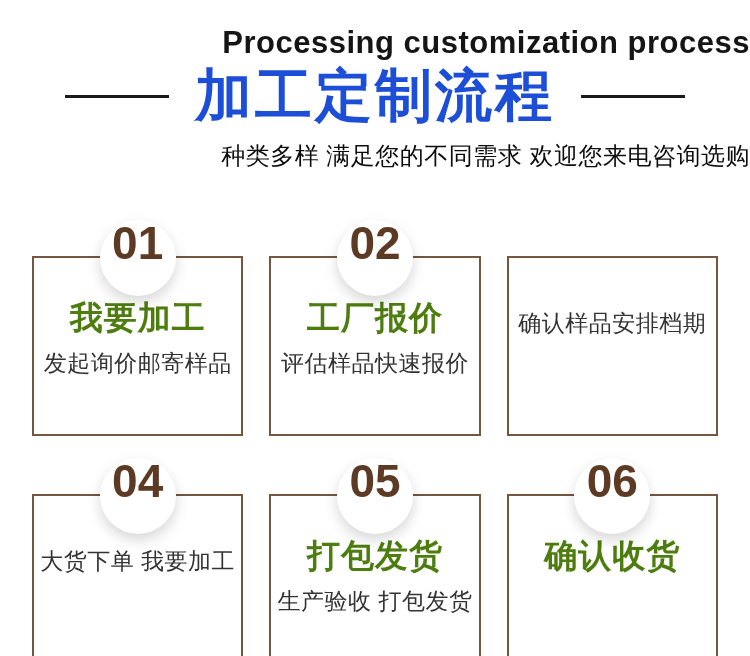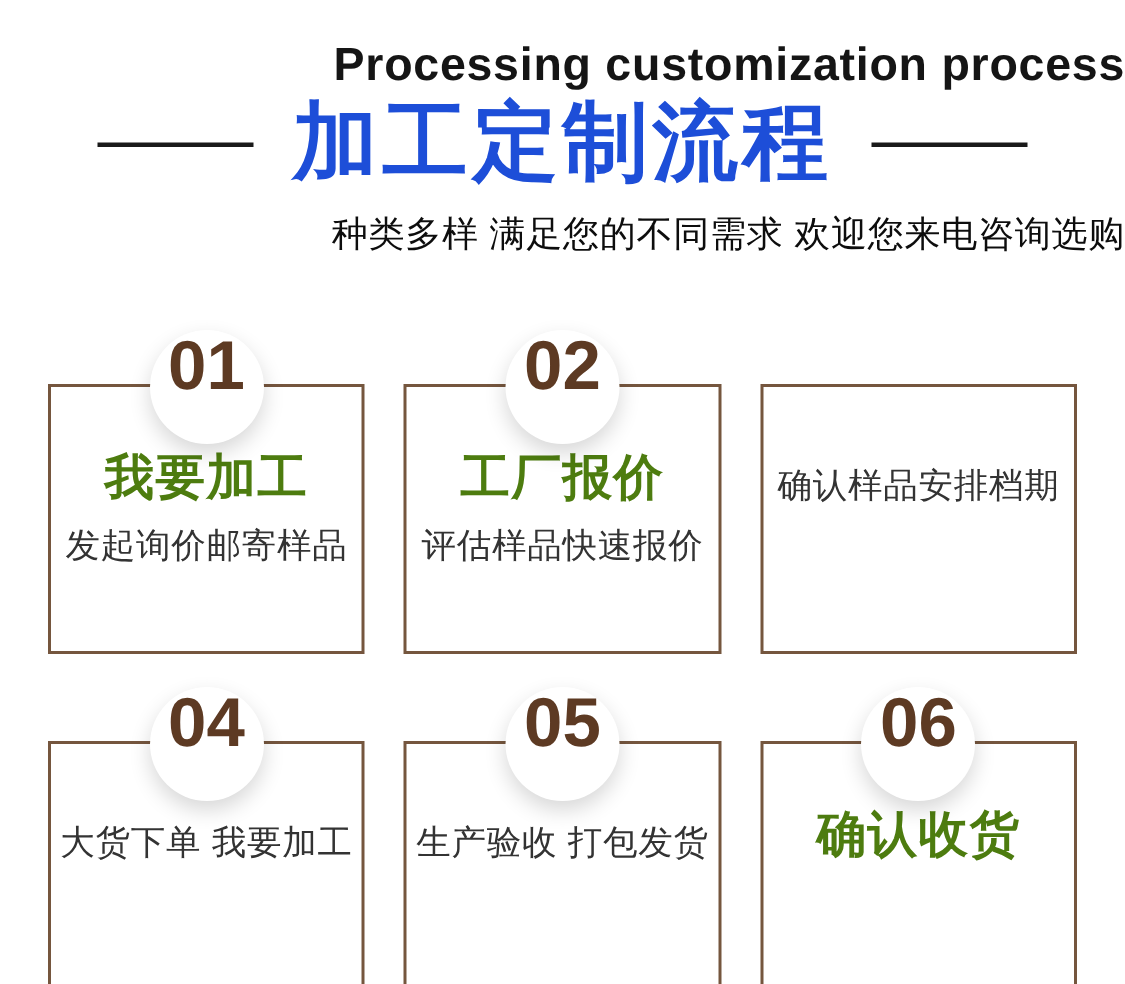--- a/index.html
+++ b/index.html
@@ -149,20 +149,21 @@
       <div class="badge">
         <span>04</span>
       </div>
       <div class="card-desc">大货下单 我要加工</div>
     </div>
 
     <div class="card">
       <div class="badge">
         <span>05</span>
       </div>
+      <div class="card-title">打包发货</div>
       <div class="card-desc">生产验收 打包发货</div>
     </div>
 
     <div class="card">
       <div class="badge">
         <span>06</span>
       </div>
       <div class="card-title">确认收货</div>
     </div>
 

